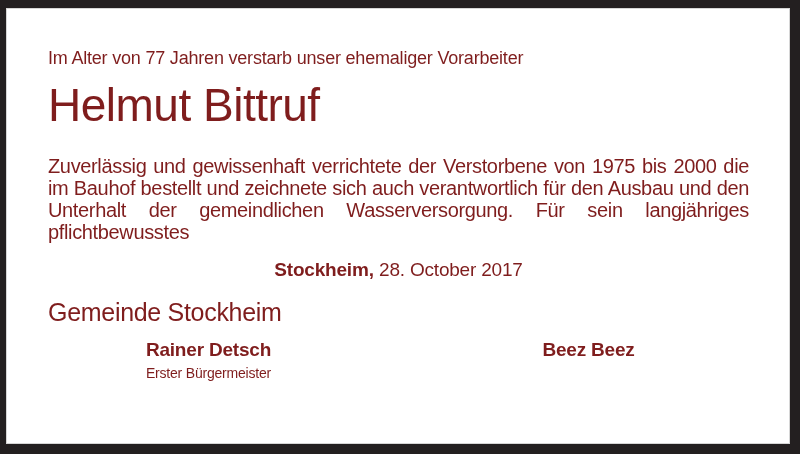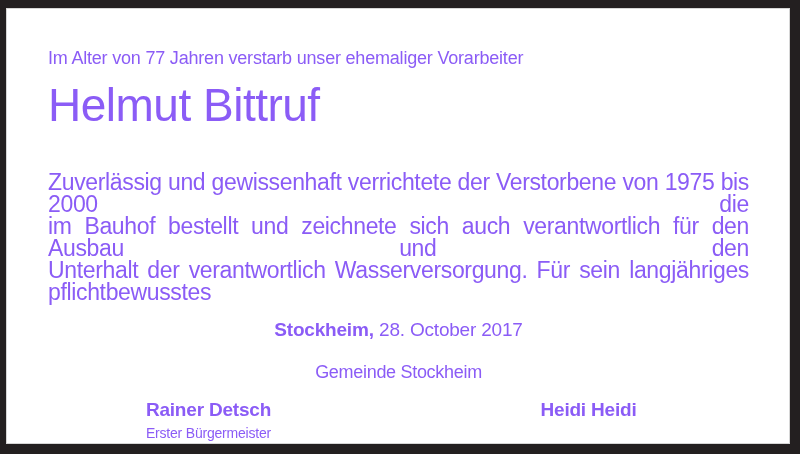--- a/index.html
+++ b/index.html
@@ -13,43 +13,43 @@
   }
 
   .page {
     width: 100%;
     height: 100%;
     box-sizing: border-box;
     background: #ffffff;
     border: 1px solid #d6d6d6;
     padding: 38px 40px 0 41px;
     font-family: "Liberation Sans", sans-serif;
-    color: #8b5cf6;
+    color: #7f1d1d;
     overflow: hidden;
   }
 
   .intro {
     margin: 0;
     font-size: 18px;
     line-height: 22px;
     letter-spacing: -0.2px;
   }
 
   .deceased-name {
     margin: 10px 0 0 0;
     font-size: 46px;
     line-height: 52px;
     font-weight: 400;
     text-align: left;
     letter-spacing: -0.5px;
   }
 
   .body-par {
-    margin-top: 40px;
-    font-size: 23px;
+    margin-top: 24px;
+    font-size: 20px;
     line-height: 22px;
     letter-spacing: -0.35px;
   }
   .bline { white-space: normal; }
   .bline.just {
     text-align: justify;
     text-align-last: justify;
     -moz-text-align-last: justify;
   }
 
@@ -58,22 +58,22 @@
     text-align: center;
     font-size: 19px;
     line-height: 22px;
     letter-spacing: -0.2px;
   }
   .place { font-weight: 700; }
   .date-rest { margin-left: 0.28em; }
 
   .org {
     margin: 16px 0 4px 0;
-    text-align: center;
-    font-size: 18px;
+    text-align: left;
+    font-size: 25px;
     line-height: 30px;
     font-weight: 500;
     letter-spacing: -0.3px;
   }
 
   .sigs {
     margin-top: 12px;
     display: flex;
     justify-content: center;
     gap: 80px;
@@ -97,33 +97,33 @@
 <div class="ad">
   <div class="page">
 
     <p class="intro">Im Alter von 77 Jahren verstarb unser ehemaliger Vorarbeiter</p>
 
     <h1 class="deceased-name">Helmut Bittruf</h1>
 
     <div class="body-par">
       <div class="bline just">Zuverlässig und gewissenhaft verrichtete der Verstorbene von 1975 bis 2000 die</div>
       <div class="bline just">im Bauhof bestellt und zeichnete sich auch verantwortlich für den Ausbau und den</div>
-      <div class="bline just">Unterhalt der verantwortlich Wasserversorgung. Für sein langjähriges pflichtbewusstes</div>
+      <div class="bline just">Unterhalt der gemeindlichen Wasserversorgung. Für sein langjähriges pflichtbewusstes</div>
     </div>
 
     <p class="dateline">
       <span class="place">Stockheim,</span><span class="date-rest">28. October 2017</span>
     </p>
 
     <p class="org">Gemeinde Stockheim</p>
 
     <div class="sigs">
       <div class="sig">
         <div class="sig-name">Rainer Detsch</div>
         <div class="sig-title">Erster Bürgermeister</div>
       </div>
       <div class="sig">
-        <div class="sig-name">Heidi Heidi</div>
+        <div class="sig-name">Beez Beez</div>
       </div>
     </div>
 
   </div>
 </div>
 
 </body></html>

